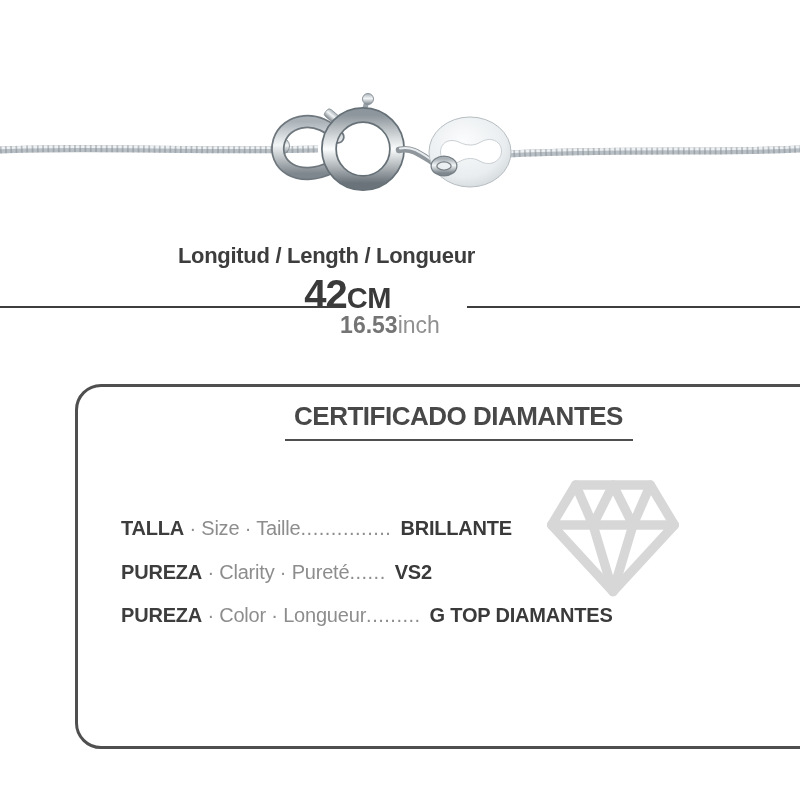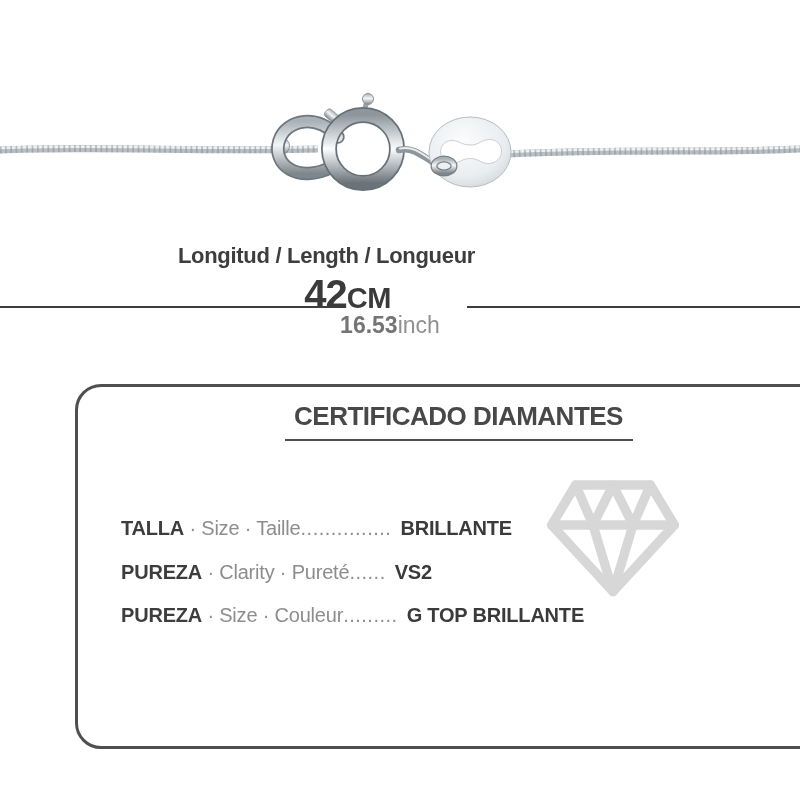--- a/index.html
+++ b/index.html
@@ -130,21 +130,21 @@
   <span class="num">16.53</span><span class="unit">inch</span>
 </div>
 
 <div class="abs card">
   <div class="card-title">CERTIFICADO DIAMANTES</div>
   <div class="card-underline"></div>
 
   <div class="abs rows">
     <div class="row"><span class="lbl">TALLA</span><span class="alt"> · Size · Taille</span><span class="dots">...............</span><span class="val">BRILLANTE</span></div>
     <div class="row"><span class="lbl">PUREZA</span><span class="alt"> · Clarity · Pureté</span><span class="dots">......</span><span class="val">VS2</span></div>
-    <div class="row"><span class="lbl">PUREZA</span><span class="alt"> · Size · Couleur</span><span class="dots">.........</span><span class="val">G TOP BRILLANTE</span></div>
+    <div class="row"><span class="lbl">PUREZA</span><span class="alt"> · Color · Longueur</span><span class="dots">.........</span><span class="val">G TOP DIAMANTES</span></div>
   </div>
 
   <svg class="abs diamond" width="134" height="120" viewBox="0 0 100 90" aria-hidden="true">
     <g fill="none" stroke="#d7d7d7" stroke-width="7" stroke-linejoin="round" stroke-linecap="round">
       <path d="M22,6 H78 L96,36 L50,86 L4,36 Z"></path>
       <path d="M4,36 H96"></path>
       <path d="M22,6 L35,36 L50,6 L65,36 L78,6"></path>
       <path d="M35,36 L50,86 M65,36 L50,86"></path>
     </g>
   </svg>

